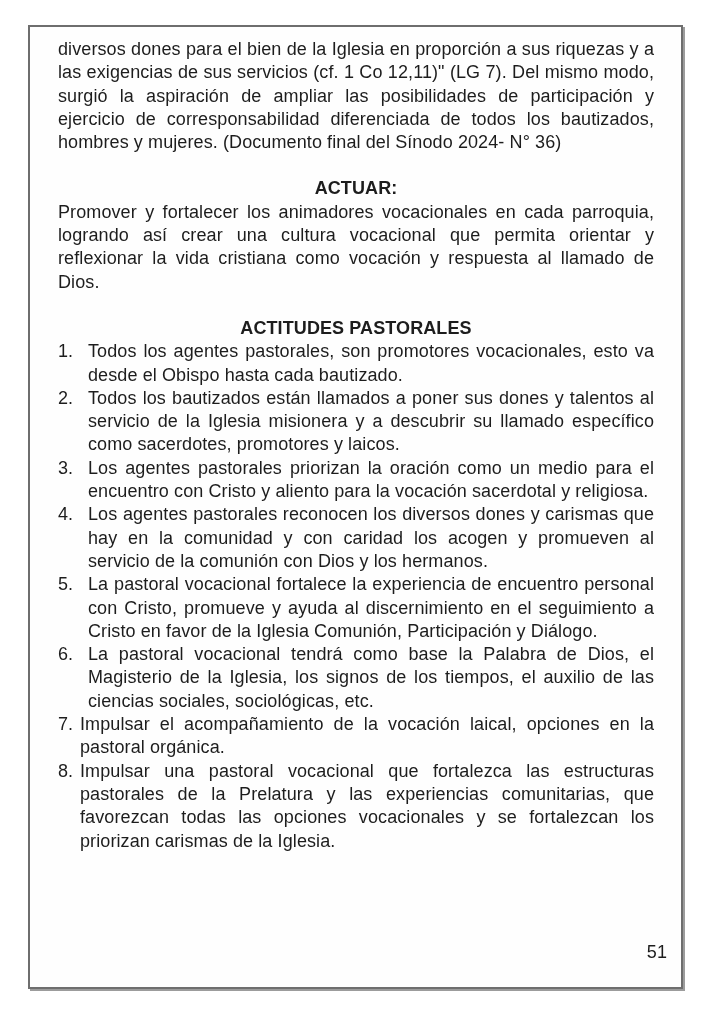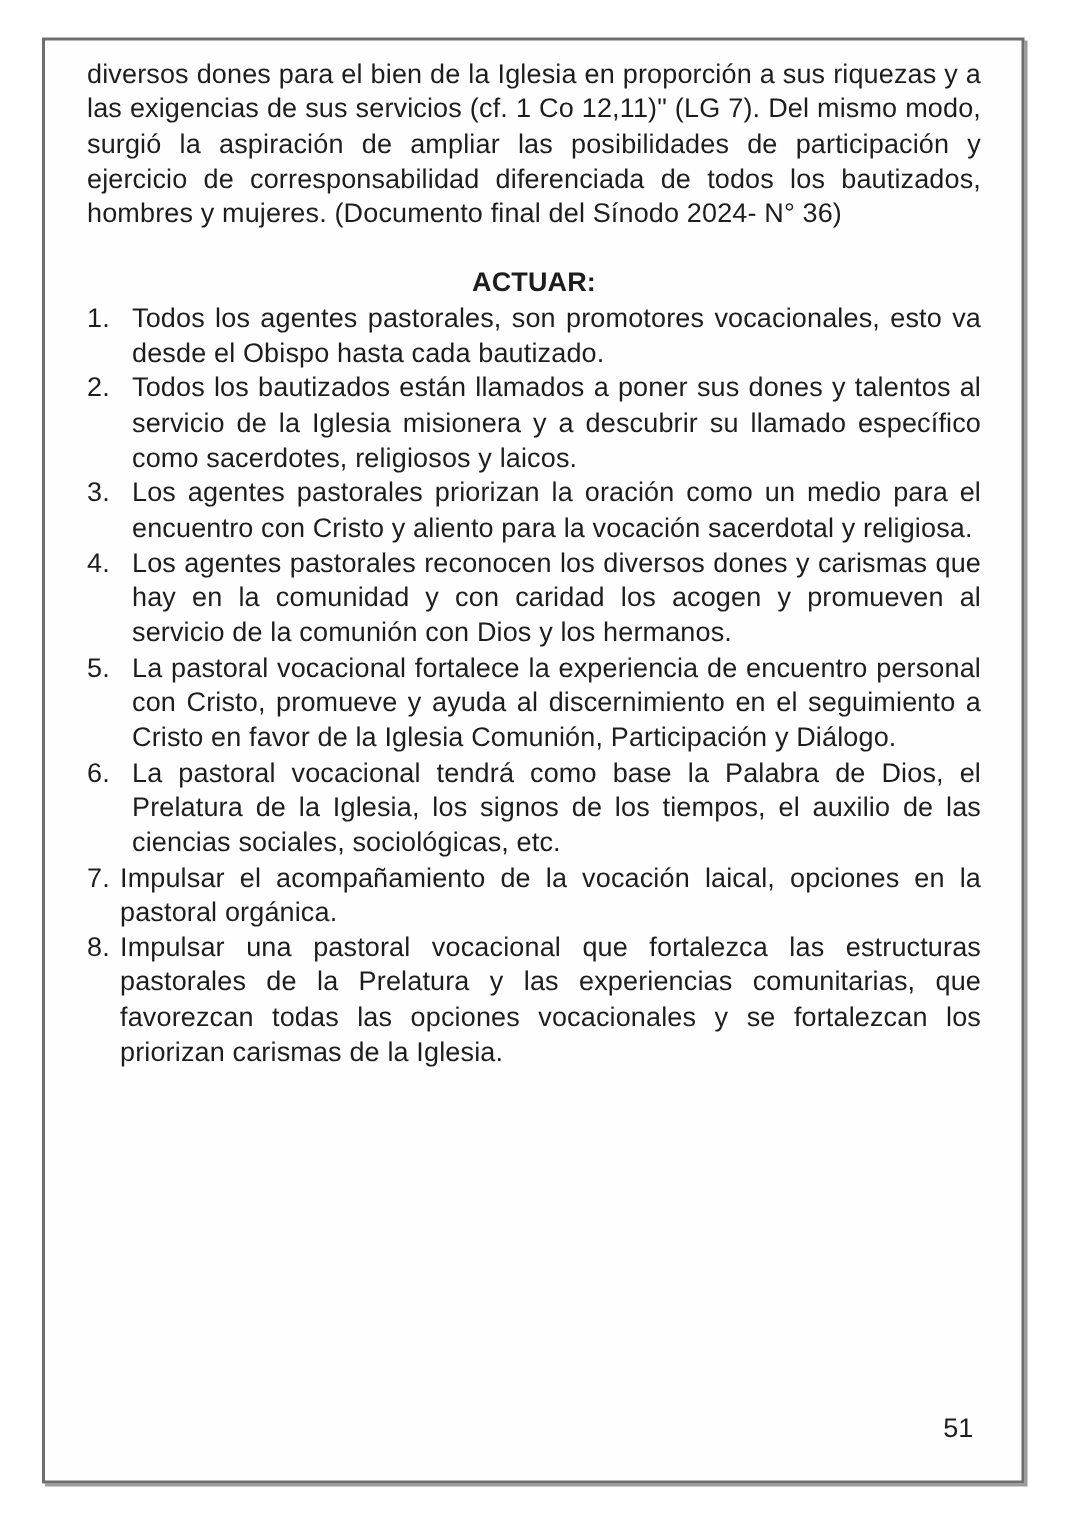--- a/index.html
+++ b/index.html
@@ -57,61 +57,63 @@
     flex: 1 1 auto;
     text-align: justify;
   }
   
   .li.narrow .num {
     flex-basis: 22px;
     width: 22px;
   }
   .page-number {
     position: absolute;
-    right: 32px;
+    right: 14px;
     bottom: 24px;
     font-size: 18px;
     line-height: 22px;
   }
 </style>
 </head>
 <body>
 
 <div class="canvas">
   <div class="frame body-text">
 
     <p class="para">diversos dones para el bien de la Iglesia en proporción a sus riquezas y a las exigencias de sus servicios (cf. 1 Co 12,11)" (LG 7). Del mismo modo, surgió la aspiración de ampliar las posibilidades de participación y ejercicio de corresponsabilidad diferenciada de todos los bautizados, hombres y mujeres. (Documento final del Sínodo 2024- N° 36)</p>
 
     <h3 class="heading body-text">ACTUAR:</h3>
+    <p class="para">Promover y fortalecer los animadores vocacionales en cada parroquia, logrando así crear una cultura vocacional que permita orientar y reflexionar la vida cristiana como vocación y respuesta al llamado de Dios.</p>
 
+    <h3 class="heading body-text">ACTITUDES PASTORALES</h3>
 
     <div class="list">
       <div class="li">
         <span class="num">1.</span>
         <span class="li-text">Todos los agentes pastorales, son promotores vocacionales, esto va desde el Obispo hasta cada bautizado.</span>
       </div>
       <div class="li">
         <span class="num">2.</span>
-        <span class="li-text">Todos los bautizados están llamados a poner sus dones y talentos al servicio de la Iglesia misionera y a descubrir su llamado específico como sacerdotes, religiosos y laicos.</span>
+        <span class="li-text">Todos los bautizados están llamados a poner sus dones y talentos al servicio de la Iglesia misionera y a descubrir su llamado específico como sacerdotes, promotores y laicos.</span>
       </div>
       <div class="li">
         <span class="num">3.</span>
         <span class="li-text">Los agentes pastorales priorizan la oración como un medio para el encuentro con Cristo y aliento para la vocación sacerdotal y religiosa.</span>
       </div>
       <div class="li">
         <span class="num">4.</span>
         <span class="li-text">Los agentes pastorales reconocen los diversos dones y carismas que hay en la comunidad y con caridad los acogen y promueven al servicio de la comunión con Dios y los hermanos.</span>
       </div>
       <div class="li">
         <span class="num">5.</span>
         <span class="li-text">La pastoral vocacional fortalece la experiencia de encuentro personal con Cristo, promueve y ayuda al discernimiento en el seguimiento a Cristo en favor de la Iglesia Comunión, Participación y Diálogo.</span>
       </div>
       <div class="li">
         <span class="num">6.</span>
-        <span class="li-text">La pastoral vocacional tendrá como base la Palabra de Dios, el Prelatura de la Iglesia, los signos de los tiempos, el auxilio de las ciencias sociales, sociológicas, etc.</span>
+        <span class="li-text">La pastoral vocacional tendrá como base la Palabra de Dios, el Magisterio de la Iglesia, los signos de los tiempos, el auxilio de las ciencias sociales, sociológicas, etc.</span>
       </div>
       <div class="li narrow">
         <span class="num">7.</span>
         <span class="li-text">Impulsar el acompañamiento de la vocación laical, opciones en la pastoral orgánica.</span>
       </div>
       <div class="li narrow">
         <span class="num">8.</span>
         <span class="li-text">Impulsar una pastoral vocacional que fortalezca las estructuras pastorales de la Prelatura y las experiencias comunitarias, que favorezcan todas las opciones vocacionales y se fortalezcan los priorizan carismas de la Iglesia.</span>
       </div>
     </div>

